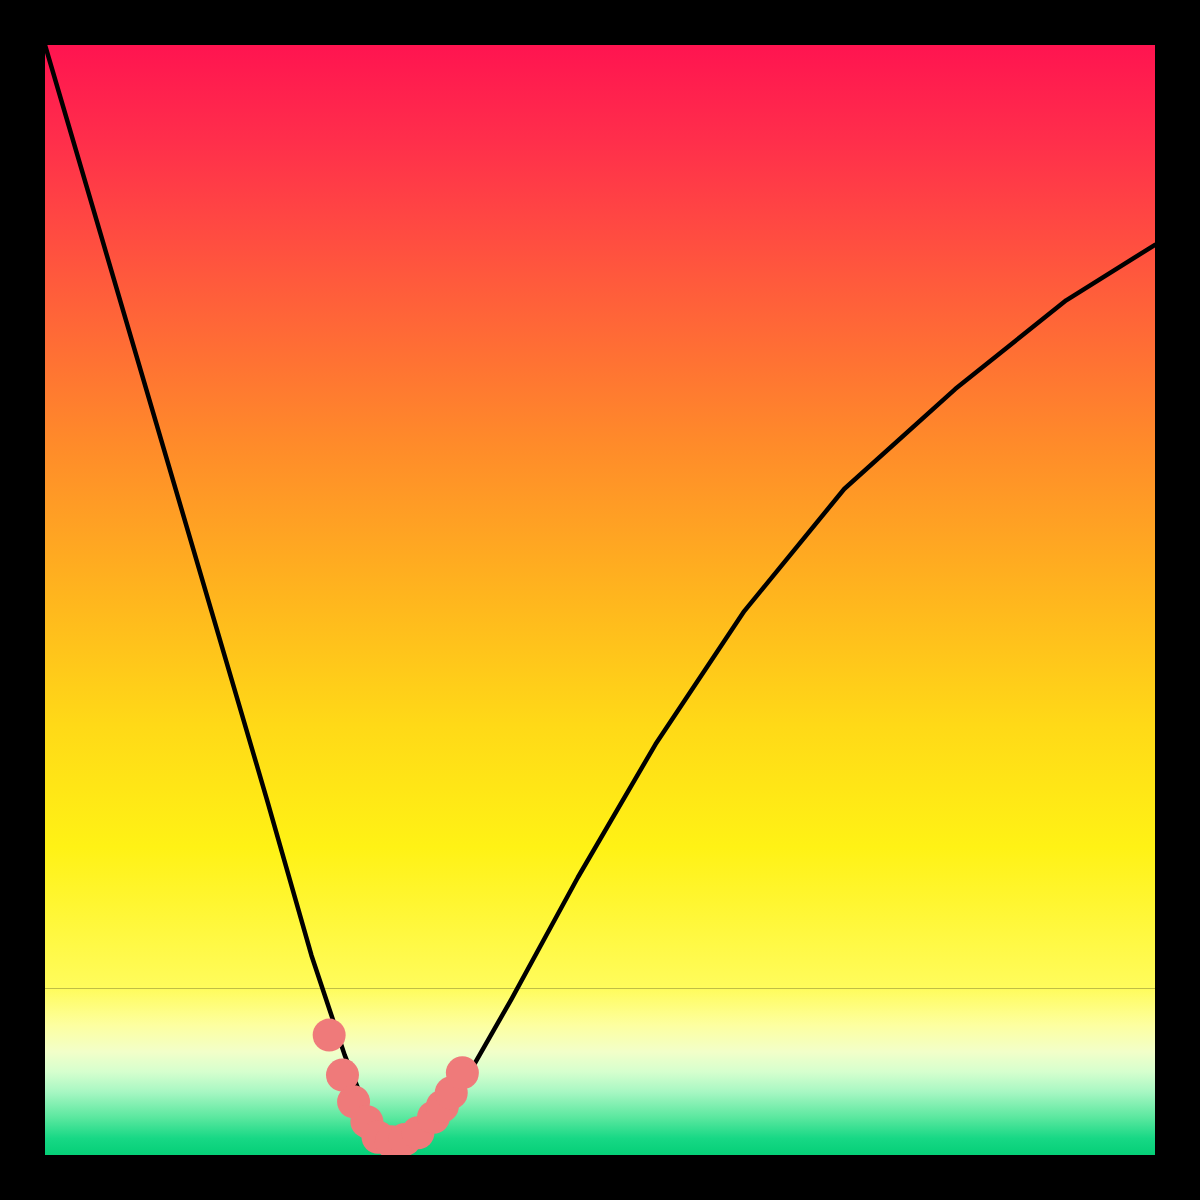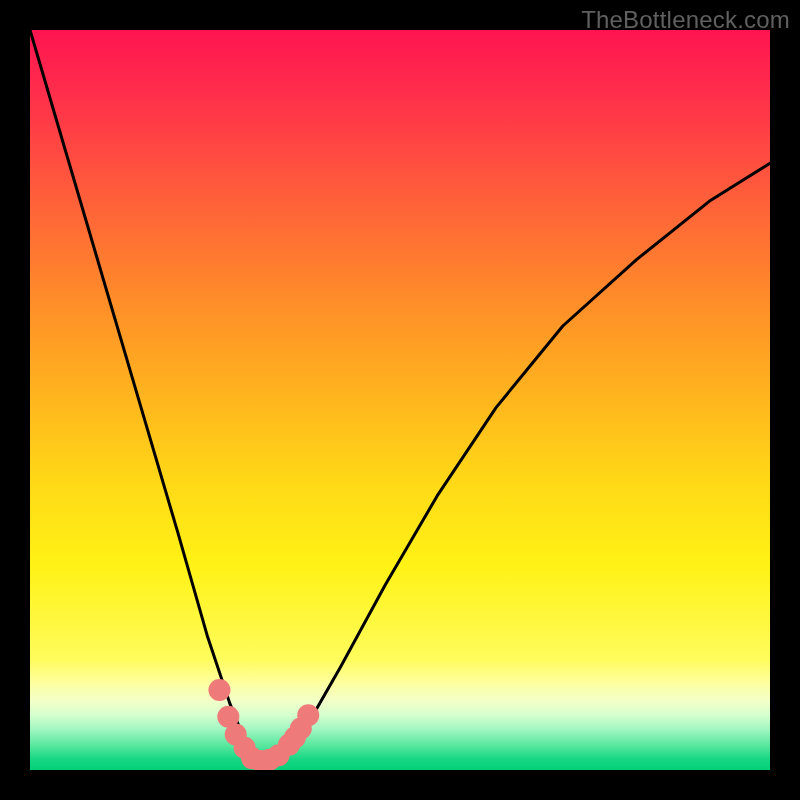--- a/index.html
+++ b/index.html
@@ -78,21 +78,20 @@
     color: #606060;
     font-size: 24px;
     letter-spacing: 0.2px;
     font-weight: 400;
   }
 </style>
 </head>
 <body>
 
 <div class="frame">
-  <div class="watermark">TheBottleneck.com</div>
 
   <div class="plot-area">
     <div class="gradient">
       <div class="gradient-main"></div>
       <div class="gradient-bottom"></div>
     </div>
     <svg class="curve" viewBox="0 0 740 740" preserveAspectRatio="none">
       <path id="main-curve" fill="none" stroke="#000" stroke-width="3" stroke-linecap="round" stroke-linejoin="round" d="M0.00 0.00 L37.00 125.80 L74.00 251.60 L111.00 377.40 L148.00 503.20 L177.60 606.80 L199.80 673.40 L214.60 710.40 L225.70 728.90 L233.10 732.60 L244.20 729.64 L259.00 717.80 L281.20 688.20 L310.80 636.40 L355.20 555.00 L407.00 466.20 L466.20 377.40 L532.80 296.00 L606.80 229.40 L680.80 170.20 L740.00 133.20"></path>
       <g id="dots-left">
           <circle cx="189.44" cy="660.08" r="11" fill="#ef7a7a"></circle>

